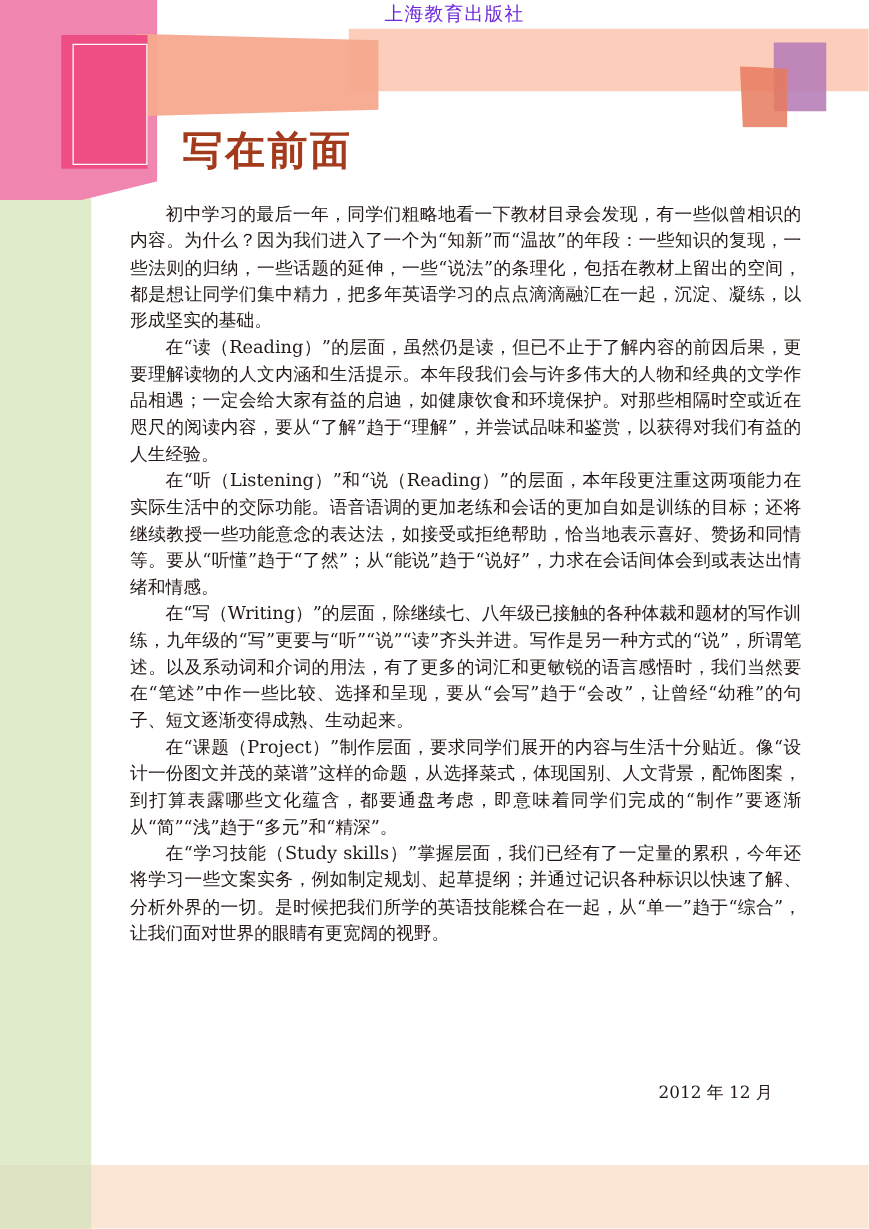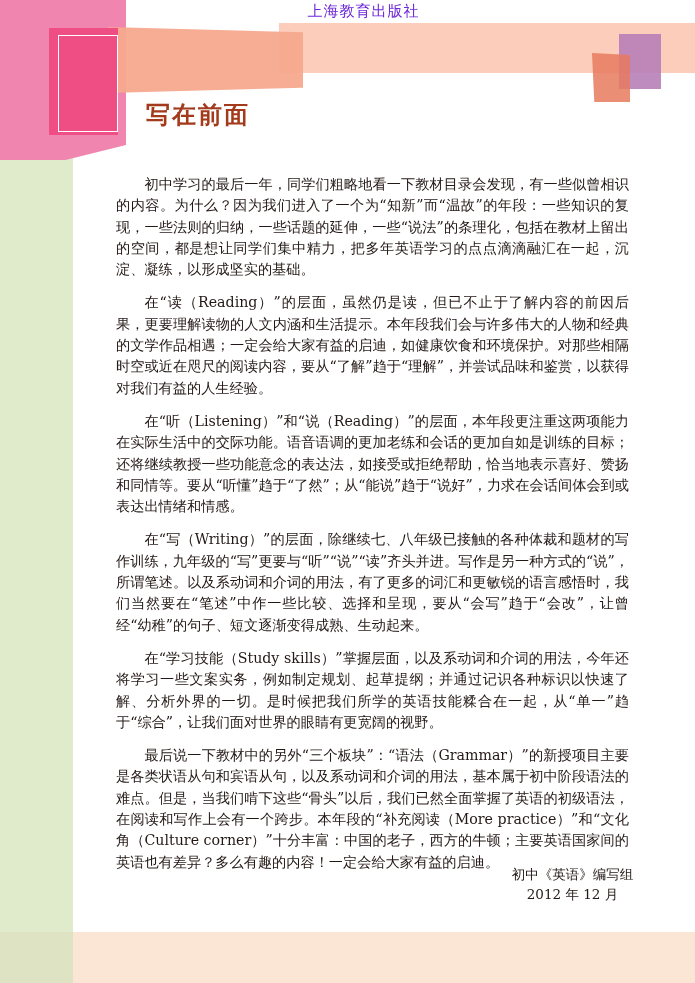--- a/index.html
+++ b/index.html
@@ -14,23 +14,23 @@
   .salmon-band { left:108px; top:27px; width:195px; height:66px; background:#f5a98e;
                  clip-path:polygon(0 0,100% 8%,100% 92%,0 100%); opacity:.95; }
   .peach-band { left:279px; top:23px; width:416px; height:50px; background:#fccdbb; }
   .pink-square { left:49px; top:28px; width:69px; height:107px; background:#ee4e84; }
   .pink-square-frame { left:58px; top:35px; width:60px; height:97px; border:1.5px solid #ffffff; box-sizing:border-box; }
   .purple-sq { left:619px; top:34px; width:42px; height:55px; background:#b880b8; opacity:.9; }
   .orange-sq { left:592px; top:53px; width:38px; height:49px; background:#e67a5e; opacity:.85;
                clip-path:polygon(0 0,100% 4%,100% 100%,6% 100%); }
   .publisher { position:absolute; left:16px; width:695px; top:2px; text-align:center; font-size:15px; color:#6d28d9; letter-spacing:1px; }
   .page-title { position:absolute; left:146px; top:99px; font-family:"DejaVu Sans","Liberation Sans",sans-serif;
-                font-size:24px; font-weight:bold; color:#a23a1b; letter-spacing:2px; }
+                font-size:32px; font-weight:bold; color:#a23a1b; letter-spacing:2px; }
   .body-text { position:absolute; left:104px; top:162px; width:537px; font-size:14.2px; line-height:21.3px; text-align:justify; }
-  .body-text p { margin:12px; text-indent:2em; }
+  .body-text p { margin:0; text-indent:2em; }
   .signature { position:absolute; left:450px; top:864px; width:245px; text-align:center; font-size:13.5px; line-height:20px; }
 </style>
 </head>
 <body>
 
 <div class="deco left-green"></div>
 <div class="deco bottom-band"></div>
 <div class="deco bottom-overlap"></div>
 <div class="deco peach-band"></div>
 <div class="deco pink-tab"></div>
@@ -41,20 +41,19 @@
 <div class="deco orange-sq"></div>
 
 <div class="publisher">上海教育出版社</div>
 <div class="page-title">写在前面</div>
 
 <div class="body-text">
   <p>初中学习的最后一年，同学们粗略地看一下教材目录会发现，有一些似曾相识的内容。为什么？因为我们进入了一个为“知新”而“温故”的年段：一些知识的复现，一些法则的归纳，一些话题的延伸，一些“说法”的条理化，包括在教材上留出的空间，都是想让同学们集中精力，把多年英语学习的点点滴滴融汇在一起，沉淀、凝练，以形成坚实的基础。</p>
   <p>在“读（Reading）”的层面，虽然仍是读，但已不止于了解内容的前因后果，更要理解读物的人文内涵和生活提示。本年段我们会与许多伟大的人物和经典的文学作品相遇；一定会给大家有益的启迪，如健康饮食和环境保护。对那些相隔时空或近在咫尺的阅读内容，要从“了解”趋于“理解”，并尝试品味和鉴赏，以获得对我们有益的人生经验。</p>
   <p>在“听（Listening）”和“说（Reading）”的层面，本年段更注重这两项能力在实际生活中的交际功能。语音语调的更加老练和会话的更加自如是训练的目标；还将继续教授一些功能意念的表达法，如接受或拒绝帮助，恰当地表示喜好、赞扬和同情等。要从“听懂”趋于“了然”；从“能说”趋于“说好”，力求在会话间体会到或表达出情绪和情感。</p>
   <p>在“写（Writing）”的层面，除继续七、八年级已接触的各种体裁和题材的写作训练，九年级的“写”更要与“听”“说”“读”齐头并进。写作是另一种方式的“说”，所谓笔述。以及系动词和介词的用法，有了更多的词汇和更敏锐的语言感悟时，我们当然要在“笔述”中作一些比较、选择和呈现，要从“会写”趋于“会改”，让曾经“幼稚”的句子、短文逐渐变得成熟、生动起来。</p>
-  <p>在“学习技能（Study skills）”掌握层面，以及系动词和介词的用法，今年还将学习一些文案实务，例如制定规划、起草提纲；并通过记识各种标识以快速了解、分析外界的一切。是时候把我们所学的英语技能糅合在一起，从“单一”趋于“综合”，让我们面对世界的眼睛有更宽阔的视野。</p>
-  <p>最后说一下教材中的另外“三个板块”：“语法（Grammar）”的新授项目主要是各类状语从句和宾语从句，以及系动词和介词的用法，基本属于初中阶段语法的难点。但是，当我们啃下这些“骨头”以后，我们已然全面掌握了英语的初级语法，在阅读和写作上会有一个跨步。本年段的“补充阅读（More practice）”和“文化角（Culture corner）”十分丰富：中国的老子，西方的牛顿；主要英语国家间的英语也有差异？多么有趣的内容！一定会给大家有益的启迪。</p>
+  <p>在“课题（Project）”制作层面，要求同学们展开的内容与生活十分贴近。像“设计一份图文并茂的菜谱”这样的命题，从选择菜式，体现国别、人文背景，配饰图案，到打算表露哪些文化蕴含，都要通盘考虑，即意味着同学们完成的“制作”要逐渐从“简”“浅”趋于“多元”和“精深”。</p>
+  <p>在“学习技能（Study skills）”掌握层面，我们已经有了一定量的累积，今年还将学习一些文案实务，例如制定规划、起草提纲；并通过记识各种标识以快速了解、分析外界的一切。是时候把我们所学的英语技能糅合在一起，从“单一”趋于“综合”，让我们面对世界的眼睛有更宽阔的视野。</p>
 </div>
 
 <div class="signature">
-  <div>初中《英语》编写组</div>
   <div>2012 年 12 月</div>
 </div>
 
 </body></html>

